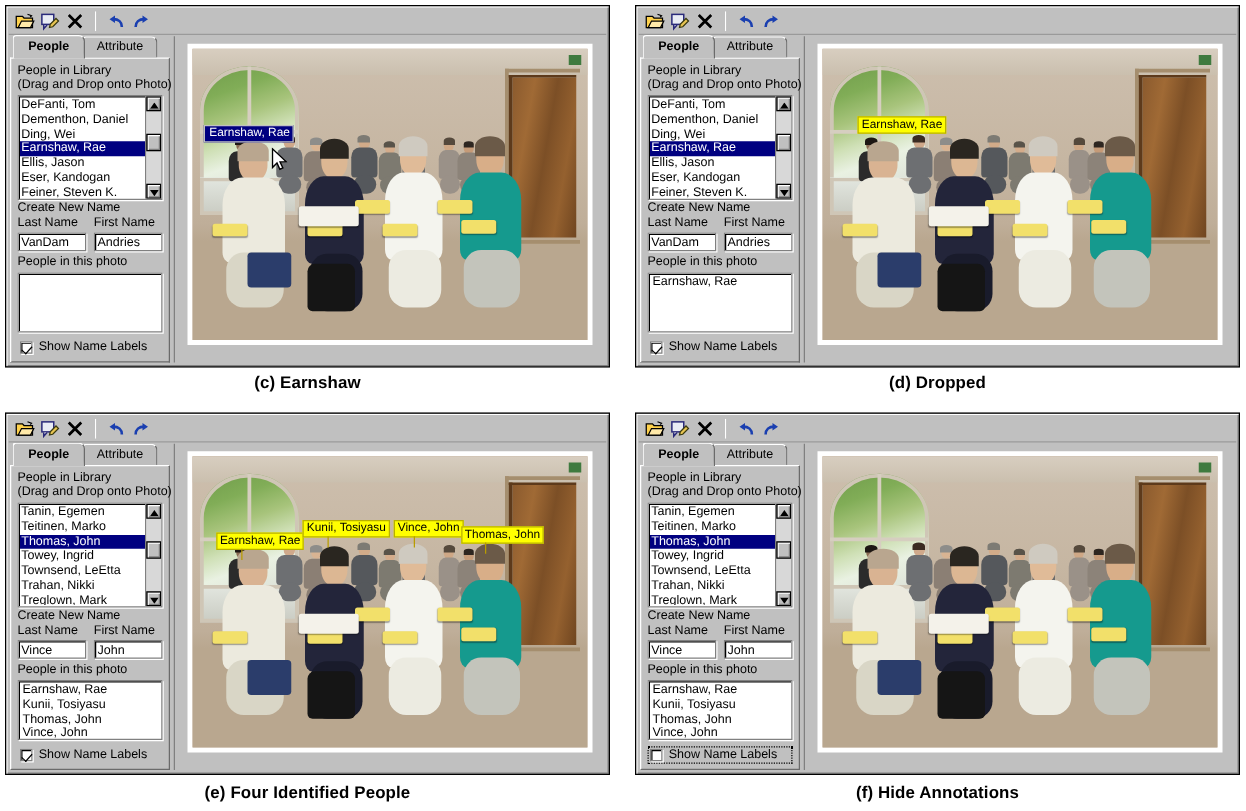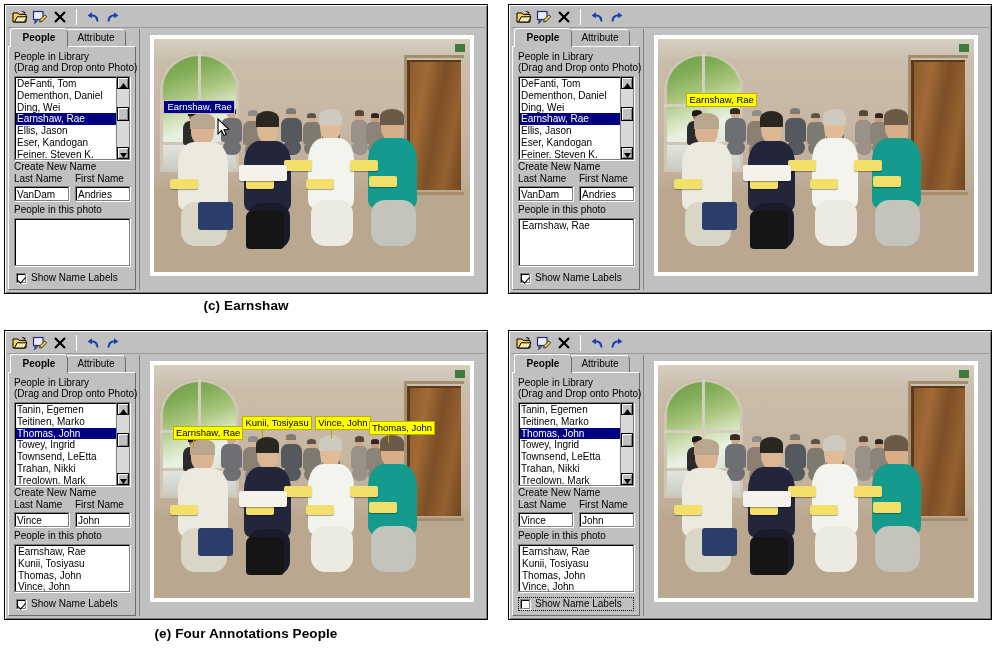--- a/index.html
+++ b/index.html
@@ -654,20 +654,21 @@
               <div class="pad" style="left:62%;top:52%;width:9%;height:4.5%;"></div>
               <div class="pad" style="left:27%;top:54%;width:15%;height:7%;background:#f4f2ea;"></div>
               <div style="position:absolute;left:14%;top:70%;width:11%;height:12%;background:#2b3d6b;border-radius:3px;"></div>
               <div style="position:absolute;left:29%;top:74%;width:12%;height:16%;background:#151515;border-radius:6px 6px 4px 4px;"></div>
               <div class="annot" style="left:9%;top:23%;">Earnshaw, Rae</div>
         </div>
       </div>
     </div>
 
   </div>
+  <div class="caption" style="top:294px;">(d) Dropped</div>
 </div>
 <div class="figure" style="left:4px;top:330px;width:484px;height:290px;">
   <div class="window">
 
     <div class="toolbar">
       <div class="tb-group">
         <div class="tbtn">
           <span>
                 <svg width="16" height="14" viewBox="0 0 16 14">
 <path d="M1 3h5l1.2 1.4H14V12H1z" fill="#ffd24d" stroke="#000" stroke-width="1"></path>
@@ -878,21 +879,21 @@
               <div style="position:absolute;left:29%;top:74%;width:12%;height:16%;background:#151515;border-radius:6px 6px 4px 4px;"></div>
               <div class="annot" style="left:6%;top:26%;">Earnshaw, Rae<span class="leader"></span></div>
               <div class="annot" style="left:28%;top:22%;">Kunii, Tosiyasu<span class="leader"></span></div>
               <div class="annot" style="left:51%;top:22%;">Vince, John<span class="leader"></span></div>
               <div class="annot" style="left:68%;top:24%;">Thomas, John<span class="leader"></span></div>
         </div>
       </div>
     </div>
 
   </div>
-  <div class="caption" style="top:296px;">(e) Four Annotations People</div>
+  <div class="caption" style="top:296px;">(e) Four Identified People</div>
 </div>
 <div class="figure" style="left:508px;top:330px;width:484px;height:290px;">
   <div class="window">
 
     <div class="toolbar">
       <div class="tb-group">
         <div class="tbtn">
           <span>
                 <svg width="16" height="14" viewBox="0 0 16 14">
 <path d="M1 3h5l1.2 1.4H14V12H1z" fill="#ffd24d" stroke="#000" stroke-width="1"></path>
@@ -1099,14 +1100,15 @@
               <div class="pad" style="left:41%;top:52%;width:9%;height:4.5%;"></div>
               <div class="pad" style="left:62%;top:52%;width:9%;height:4.5%;"></div>
               <div class="pad" style="left:27%;top:54%;width:15%;height:7%;background:#f4f2ea;"></div>
               <div style="position:absolute;left:14%;top:70%;width:11%;height:12%;background:#2b3d6b;border-radius:3px;"></div>
               <div style="position:absolute;left:29%;top:74%;width:12%;height:16%;background:#151515;border-radius:6px 6px 4px 4px;"></div>
         </div>
       </div>
     </div>
 
   </div>
+  <div class="caption" style="top:296px;">(f) Hide Annotations</div>
 </div>
   </div>
 
 </body></html>

